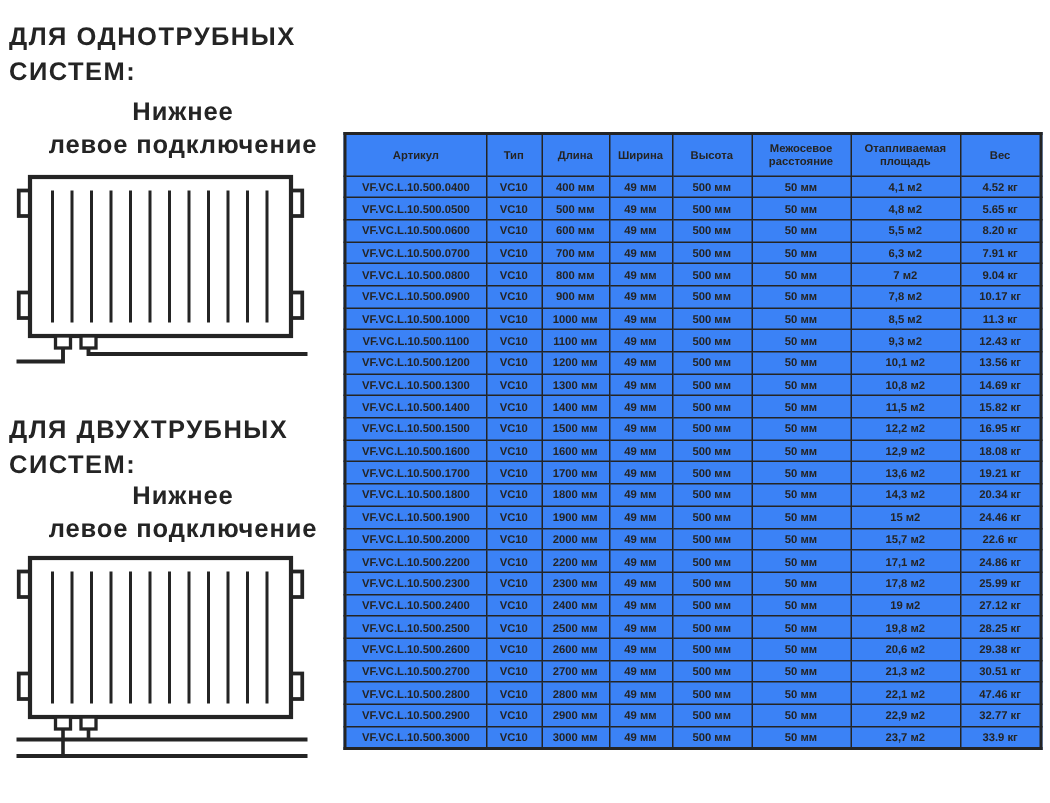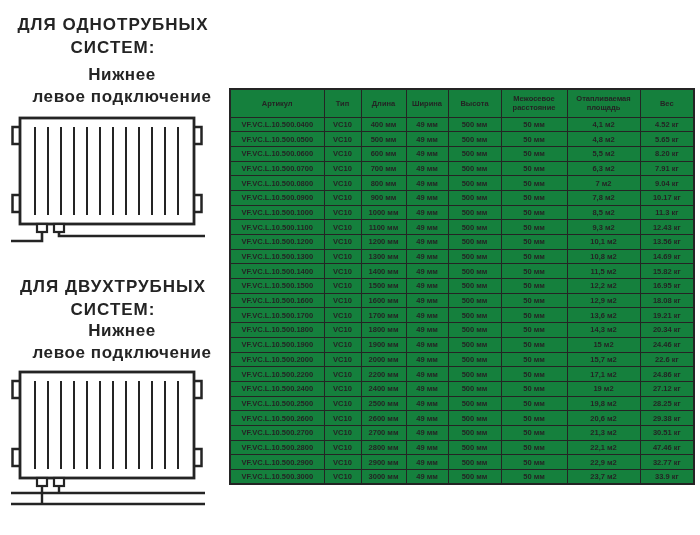--- a/index.html
+++ b/index.html
@@ -8,34 +8,34 @@
     position:relative;
     background:#ffffff;
     font-family:"Liberation Sans", sans-serif;
     color:#222222;
     overflow:hidden;
   }
   
   .left-panel { position:absolute; left:0; top:0; width:228px; height:535px; }
   .sec-heading {
     position:absolute; left:6px; width:214px;
-    text-align:center; font-weight:bold; font-size:17px;
+    text-align:left; font-weight:bold; font-size:17px;
     line-height:1.35; letter-spacing:1px; color:#242424;
   }
   .sec-sub {
     position:absolute; left:17px; width:210px;
     text-align:center; font-weight:bold; font-size:17px;
     line-height:1.3; letter-spacing:0.6px; color:#242424;
   }
   .diagram { position:absolute; left:9px; width:204px; }
   
   .spec-table-wrap { position:absolute; left:229px; top:88px; }
   table.spec {
     border-collapse:collapse; table-layout:fixed;
-    width:464px; background:#15803d;
+    width:464px; background:#3b82f6;
     border:2px solid #242424;
   }
   table.spec th, table.spec td {
     border:1px solid #242424;
     text-align:center; vertical-align:middle;
     font-weight:bold; color:#242424;
     overflow:hidden; white-space:nowrap;
   }
   table.spec th {
     font-size:7.5px; height:28px; line-height:1.25; padding:1px;
@@ -334,20 +334,30 @@
           <td>VF.VC.L.10.500.2200</td>
           <td>VC10</td>
           <td>2200 мм</td>
           <td>49 мм</td>
           <td>500 мм</td>
           <td>50 мм</td>
           <td>17,1 м2</td>
           <td>24.86 кг</td>
         </tr>
         <tr>
+          <td>VF.VC.L.10.500.2300</td>
+          <td>VC10</td>
+          <td>2300 мм</td>
+          <td>49 мм</td>
+          <td>500 мм</td>
+          <td>50 мм</td>
+          <td>17,8 м2</td>
+          <td>25.99 кг</td>
+        </tr>
+        <tr>
           <td>VF.VC.L.10.500.2400</td>
           <td>VC10</td>
           <td>2400 мм</td>
           <td>49 мм</td>
           <td>500 мм</td>
           <td>50 мм</td>
           <td>19 м2</td>
           <td>27.12 кг</td>
         </tr>
         <tr>

